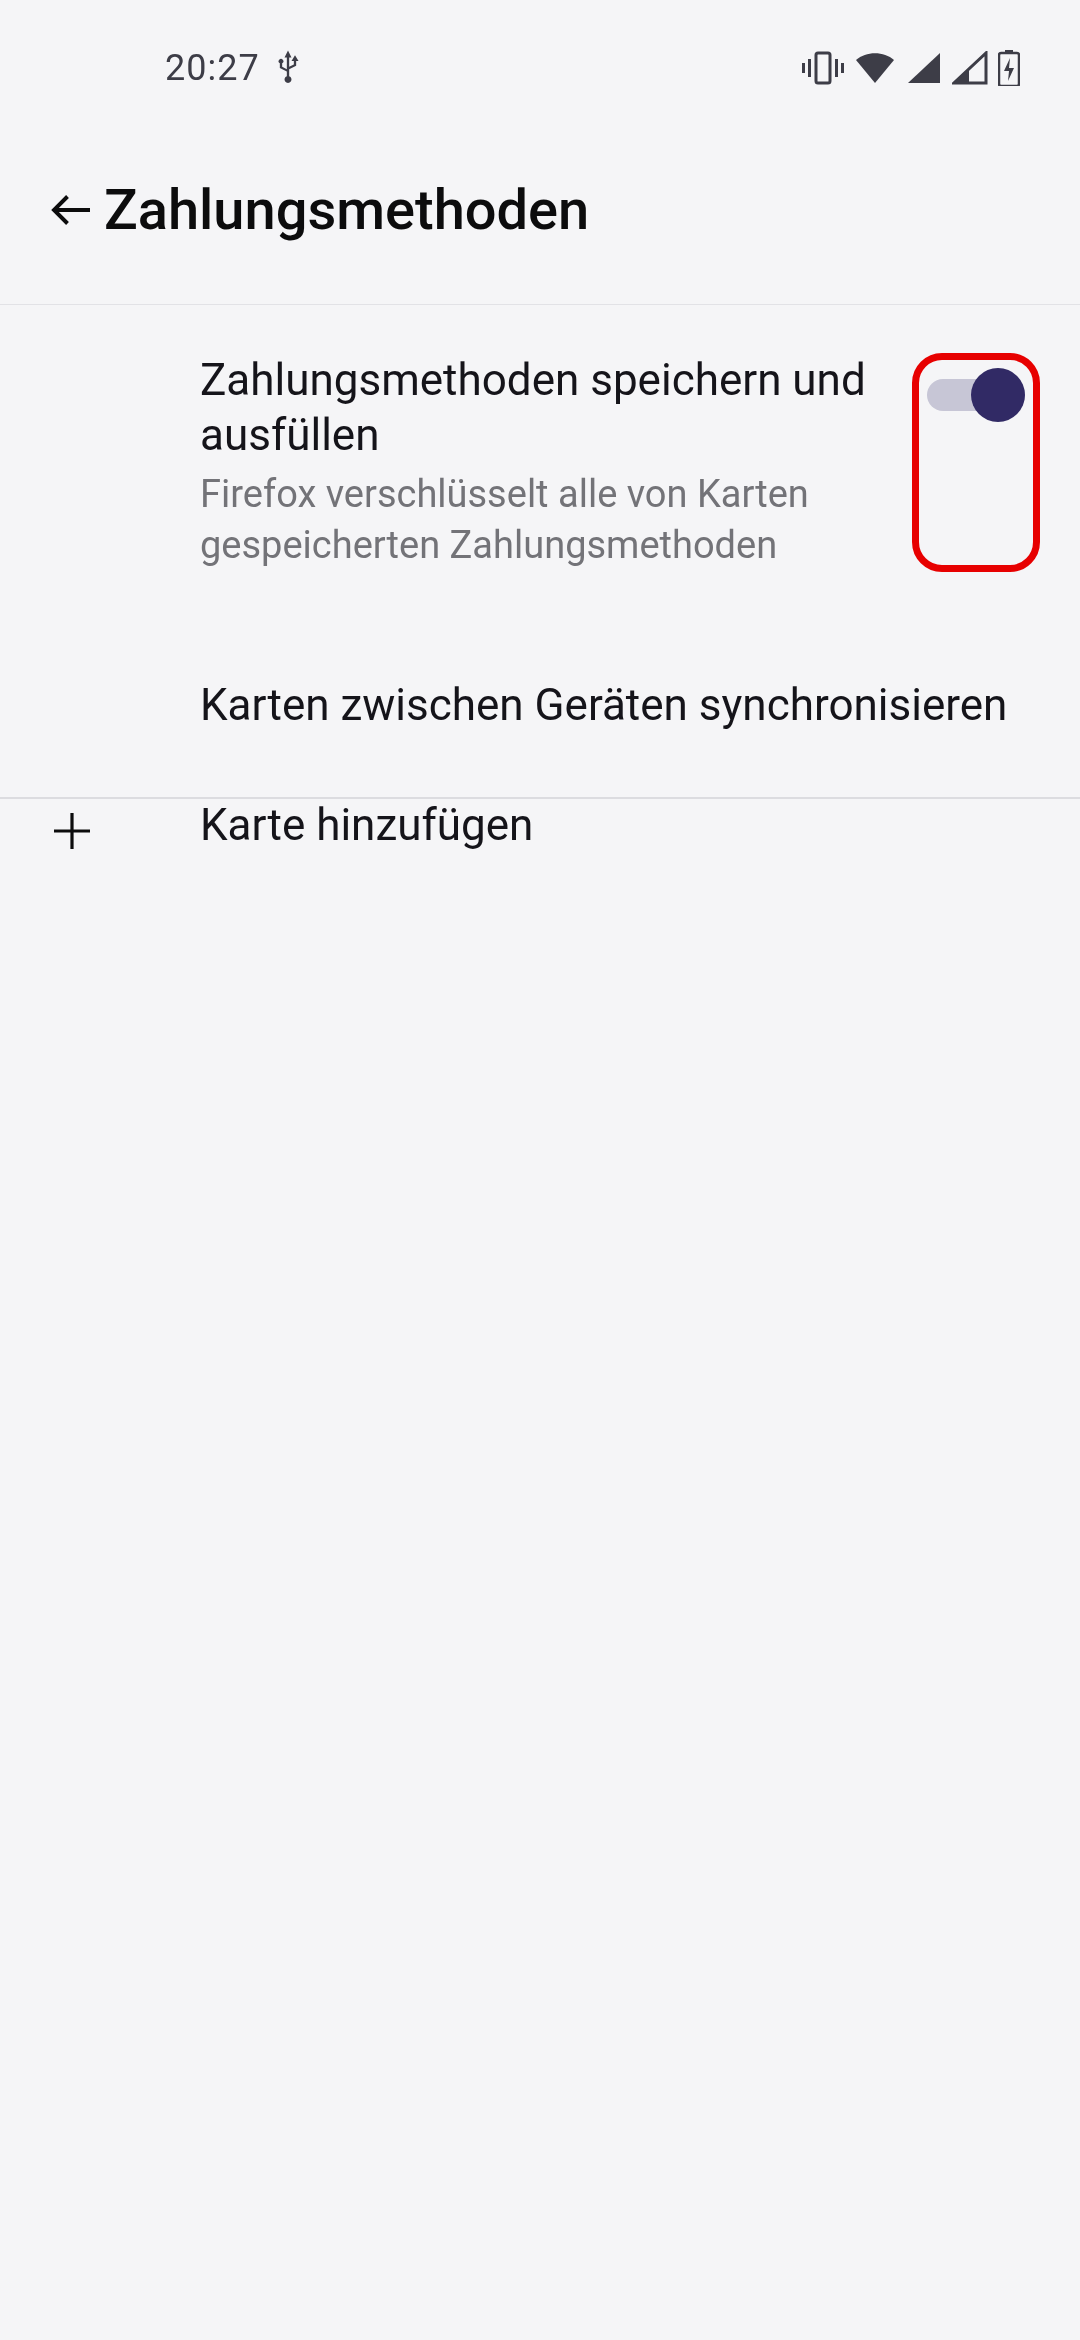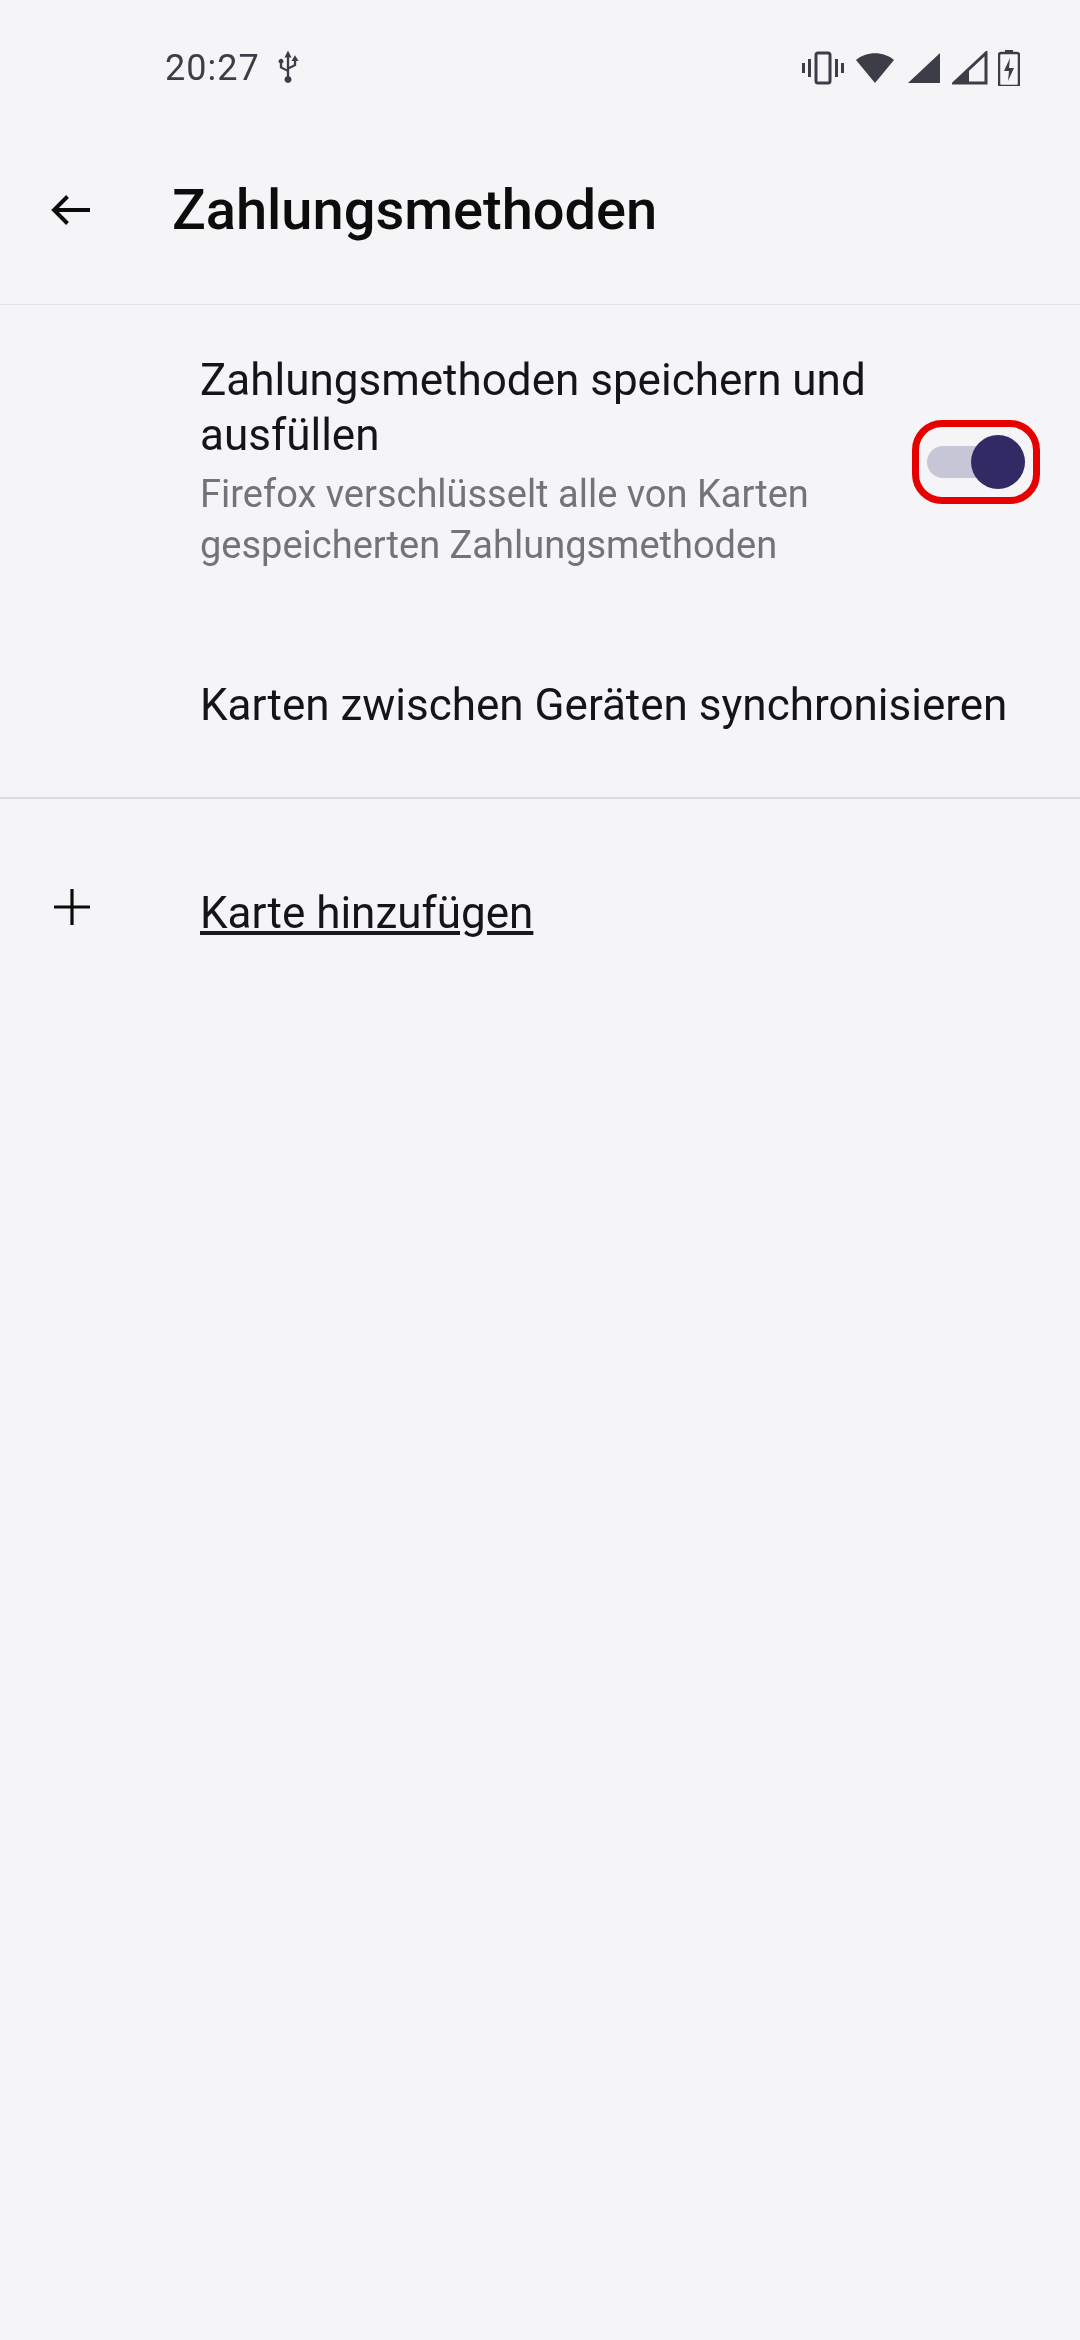--- a/index.html
+++ b/index.html
@@ -35,42 +35,40 @@
       display: flex;
       align-items: center;
       gap: 10px;
     }
     .status-icon svg { display: block; }
     .appbar {
       height: 190px;
       display: flex;
       align-items: center;
       padding-left: 40px;
-      gap: 68px;
       border-bottom: 1px solid #e2e2e6;
     }
     .appbar-back {
       width: 64px;
       height: 64px;
       display: flex;
       align-items: center;
       justify-content: center;
     }
     .appbar-title {
       font-size: 56px;
       font-weight: 500;
       color: #0c0c0d;
     }
     .content {
       display: flex;
       flex-direction: column;
     }
     .row {
       display: flex;
-      align-items: center;
       padding-left: 200px;
       padding-right: 40px;
     }
     .row-toggle {
       padding-top: 48px;
       padding-bottom: 50px;
       justify-content: space-between;
       gap: 30px;
     }
     .row-text {
@@ -122,25 +120,24 @@
       position: absolute;
       top: 0;
       right: 0;
       width: 54px;
       height: 54px;
       background: #312a65;
       border-radius: 50%;
     }
     .row-add {
       display: flex;
-      align-items: flex-end;
+      align-items: flex-start;
       padding-left: 40px;
       padding-right: 24px;
       height: 140px;
-      text-decoration: underline;
     }
     .add-icon {
       width: 64px;
       height: 64px;
       display: flex;
       align-items: center;
       justify-content: center;
       margin-right: 96px;
     }
     .add-label {

